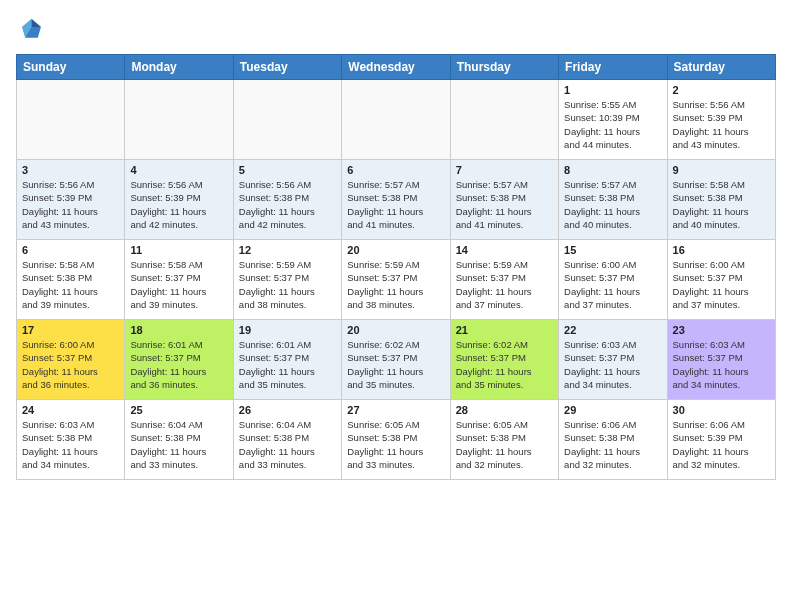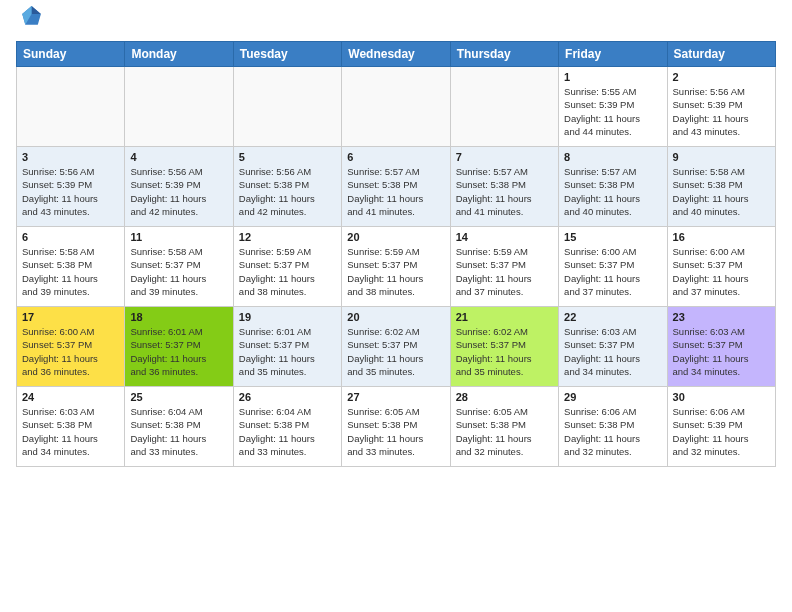--- a/index.html
+++ b/index.html
@@ -6,21 +6,21 @@
     body {
       font-family: Arial, sans-serif;
       background: #fff;
       width: 792px;
       min-height: 612px;
       padding: 0;
     }
     .page {
       width: 792px;
       background: #fff;
-      padding: 3px 16px 10px 16px;
+      padding: 16px 16px 10px 16px;
     }
     .header {
       display: flex;
       justify-content: space-between;
       align-items: flex-start;
       margin-bottom: 10px;
     }
     .logo {
       display: flex;
       align-items: center;
@@ -132,21 +132,21 @@
     <tbody id="calendar-body">
         <tr>
           <td class="empty"></td>
           <td class="empty"></td>
           <td class="empty"></td>
           <td class="empty"></td>
           <td class="empty"></td>
           <td>
             <span class="day-number">1</span>
             <div class="day-info" style="white-space: pre-line;">Sunrise: 5:55 AM
-Sunset: 5:39 PM
+Sunset: 10:39 PM
 Daylight: 11 hours
 and 44 minutes.</div>
           </td>
           <td>
             <span class="day-number">2</span>
             <div class="day-info" style="white-space: pre-line;">Sunrise: 5:56 AM
 Sunset: 5:39 PM
 Daylight: 11 hours
 and 43 minutes.</div>
           </td>
@@ -254,21 +254,21 @@
           </td>
         </tr>
         <tr>
           <td style="background: #fde047;">
             <span class="day-number">17</span>
             <div class="day-info" style="white-space: pre-line;">Sunrise: 6:00 AM
 Sunset: 5:37 PM
 Daylight: 11 hours
 and 36 minutes.</div>
           </td>
-          <td style="background: #84cc16;">
+          <td style="background: #bef264;">
             <span class="day-number">18</span>
             <div class="day-info" style="white-space: pre-line;">Sunrise: 6:01 AM
 Sunset: 5:37 PM
 Daylight: 11 hours
 and 36 minutes.</div>
           </td>
           <td style="background: rgb(232, 240, 248); margin-left: 36px;">
             <span class="day-number">19</span>
             <div class="day-info" style="white-space: pre-line;">Sunrise: 6:01 AM
 Sunset: 5:37 PM

